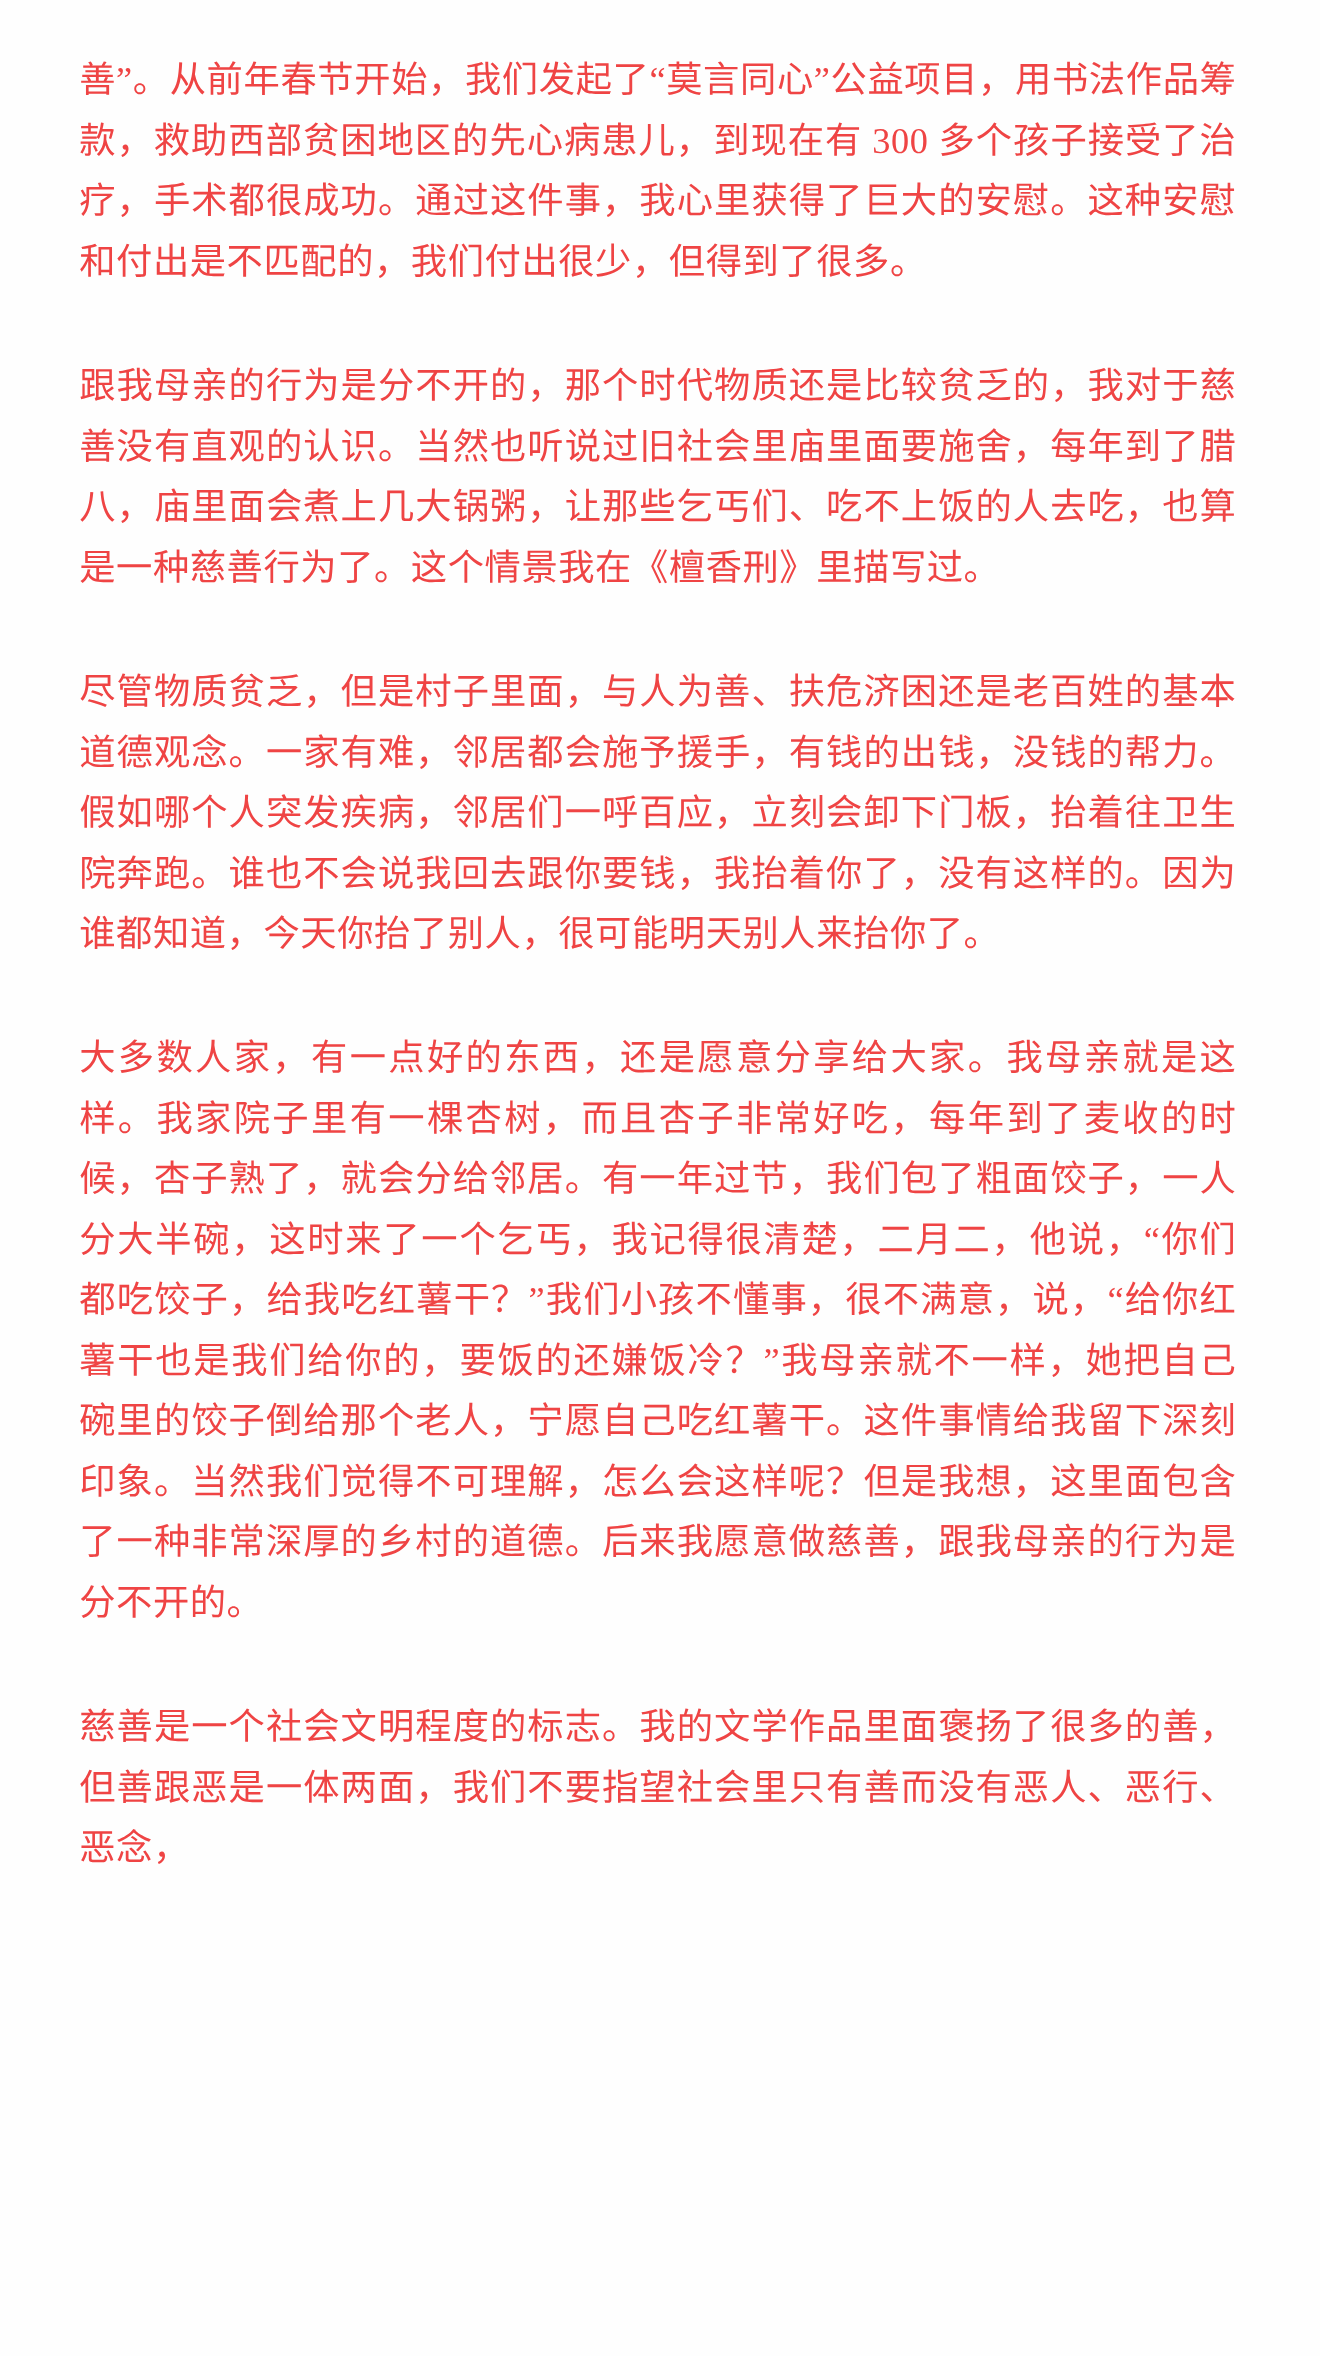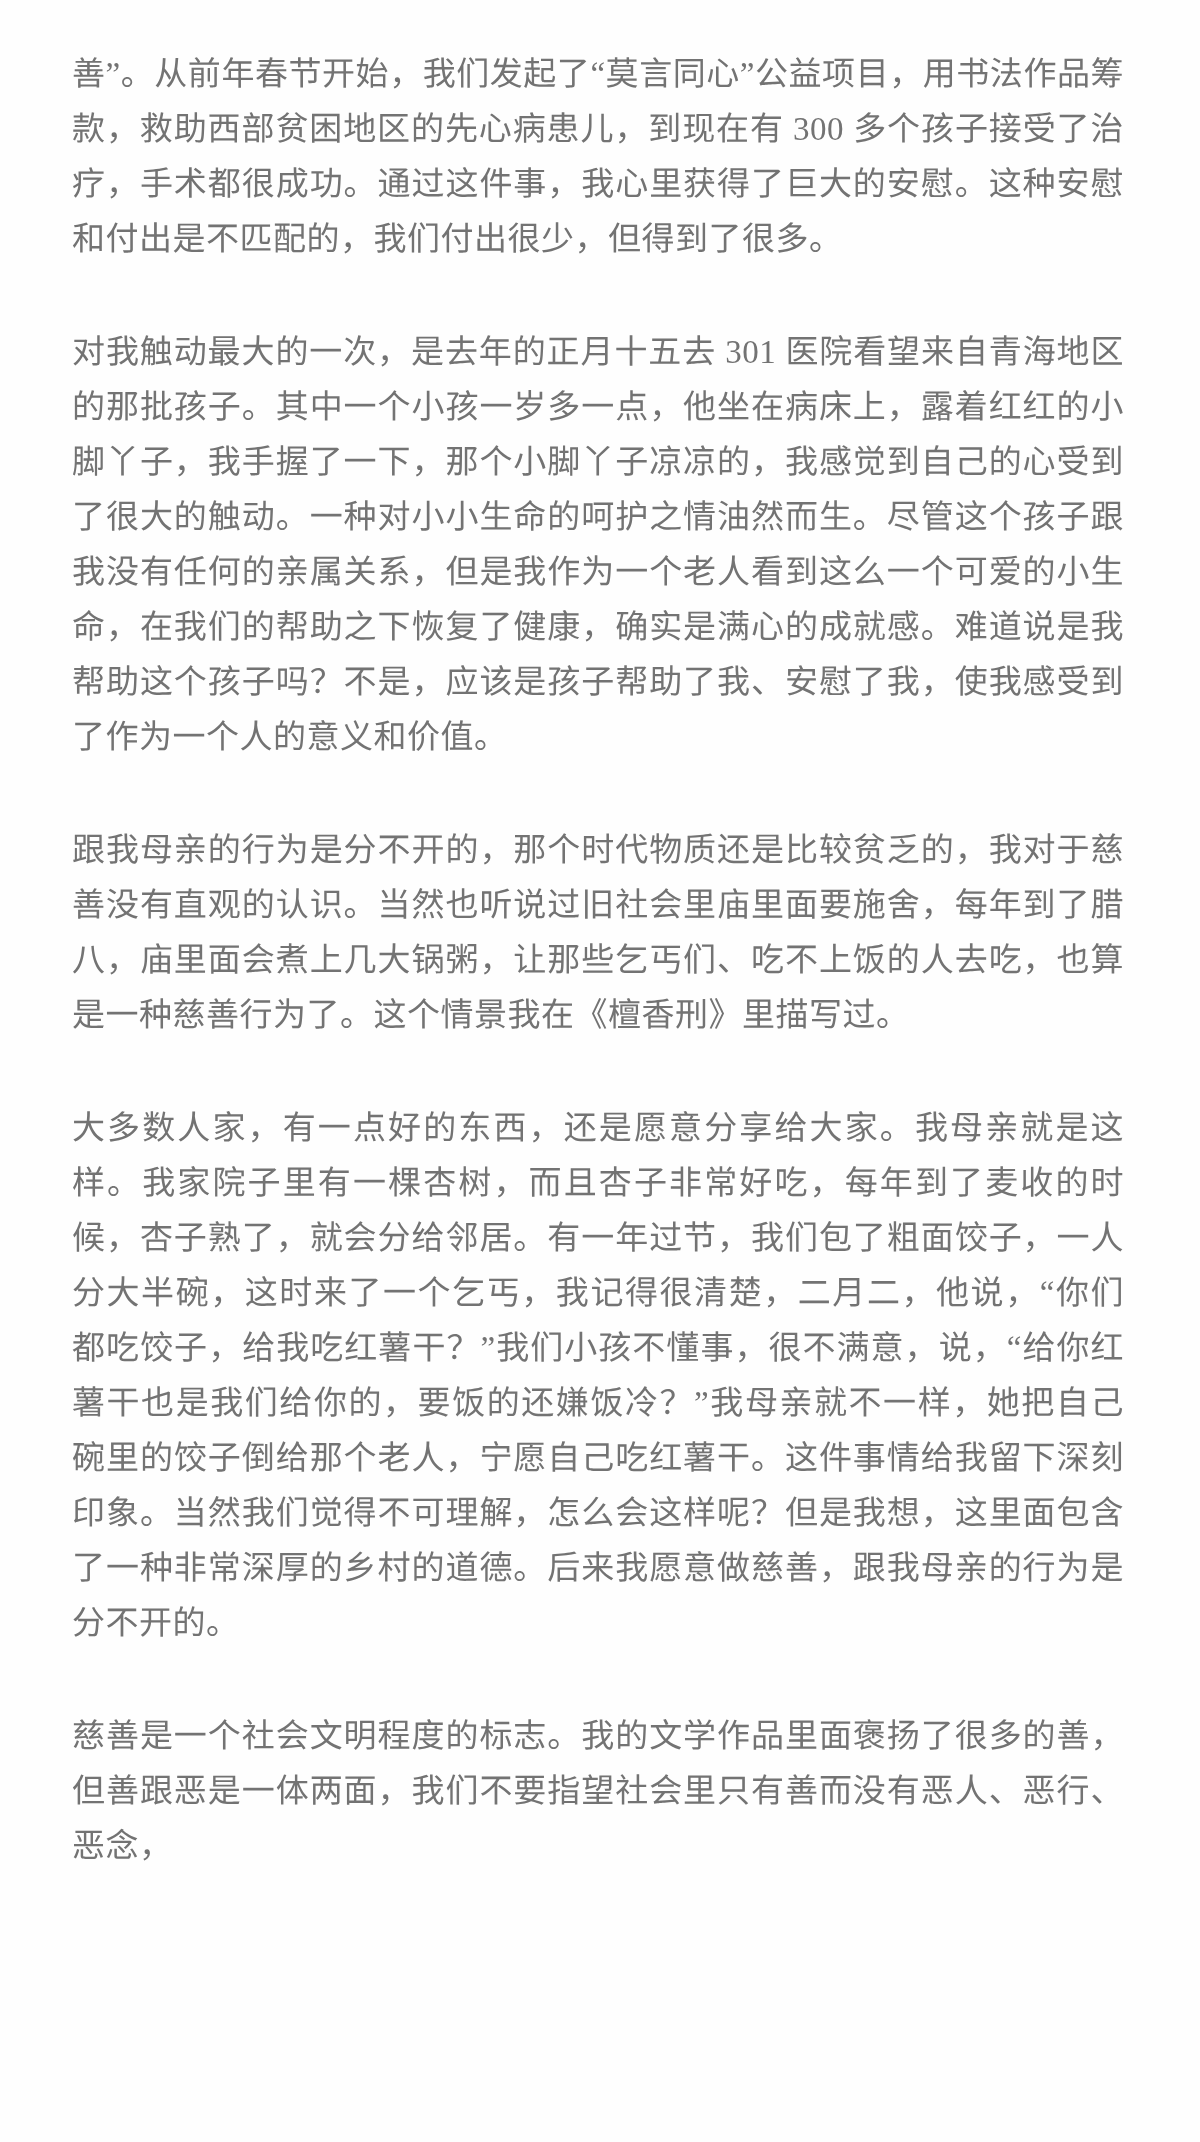--- a/index.html
+++ b/index.html
@@ -14,36 +14,36 @@
   }
   main.page {
     box-sizing: border-box;
     width: 1200px;
     height: 2142px;
     padding: 47px 76px 0 72px;
     font-family: "Liberation Serif", "DejaVu Serif", serif;
     font-size: 33px;
     line-height: 55px;
     letter-spacing: 0.5px;
-    color: #737373;
+    color: #ef4444;
     text-align: justify;
     text-justify: inter-ideograph;
   }
   main.page p {
     margin: 0 0 58px 0;
     text-align: justify;
     text-align-last: left;
     word-break: break-all;
   }
   main.page p:last-child {
     margin-bottom: 0;
   }
 </style>
 </head>
 <body>
 
 <main class="page" lang="zh-CN">
   <p>善”。从前年春节开始，我们发起了“莫言同心”公益项目，用书法作品筹款，救助西部贫困地区的先心病患儿，到现在有 300 多个孩子接受了治疗，手术都很成功。通过这件事，我心里获得了巨大的安慰。这种安慰和付出是不匹配的，我们付出很少，但得到了很多。</p>
-  <p>对我触动最大的一次，是去年的正月十五去 301 医院看望来自青海地区的那批孩子。其中一个小孩一岁多一点，他坐在病床上，露着红红的小脚丫子，我手握了一下，那个小脚丫子凉凉的，我感觉到自己的心受到了很大的触动。一种对小小生命的呵护之情油然而生。尽管这个孩子跟我没有任何的亲属关系，但是我作为一个老人看到这么一个可爱的小生命，在我们的帮助之下恢复了健康，确实是满心的成就感。难道说是我帮助这个孩子吗？不是，应该是孩子帮助了我、安慰了我，使我感受到了作为一个人的意义和价值。</p>
   <p>跟我母亲的行为是分不开的，那个时代物质还是比较贫乏的，我对于慈善没有直观的认识。当然也听说过旧社会里庙里面要施舍，每年到了腊八，庙里面会煮上几大锅粥，让那些乞丐们、吃不上饭的人去吃，也算是一种慈善行为了。这个情景我在《檀香刑》里描写过。</p>
+  <p>尽管物质贫乏，但是村子里面，与人为善、扶危济困还是老百姓的基本道德观念。一家有难，邻居都会施予援手，有钱的出钱，没钱的帮力。假如哪个人突发疾病，邻居们一呼百应，立刻会卸下门板，抬着往卫生院奔跑。谁也不会说我回去跟你要钱，我抬着你了，没有这样的。因为谁都知道，今天你抬了别人，很可能明天别人来抬你了。</p>
   <p>大多数人家，有一点好的东西，还是愿意分享给大家。我母亲就是这样。我家院子里有一棵杏树，而且杏子非常好吃，每年到了麦收的时候，杏子熟了，就会分给邻居。有一年过节，我们包了粗面饺子，一人分大半碗，这时来了一个乞丐，我记得很清楚，二月二，他说，“你们都吃饺子，给我吃红薯干？”我们小孩不懂事，很不满意，说，“给你红薯干也是我们给你的，要饭的还嫌饭冷？”我母亲就不一样，她把自己碗里的饺子倒给那个老人，宁愿自己吃红薯干。这件事情给我留下深刻印象。当然我们觉得不可理解，怎么会这样呢？但是我想，这里面包含了一种非常深厚的乡村的道德。后来我愿意做慈善，跟我母亲的行为是分不开的。</p>
   <p>慈善是一个社会文明程度的标志。我的文学作品里面褒扬了很多的善，但善跟恶是一体两面，我们不要指望社会里只有善而没有恶人、恶行、恶念，</p>
 </main>
 
 </body></html>

